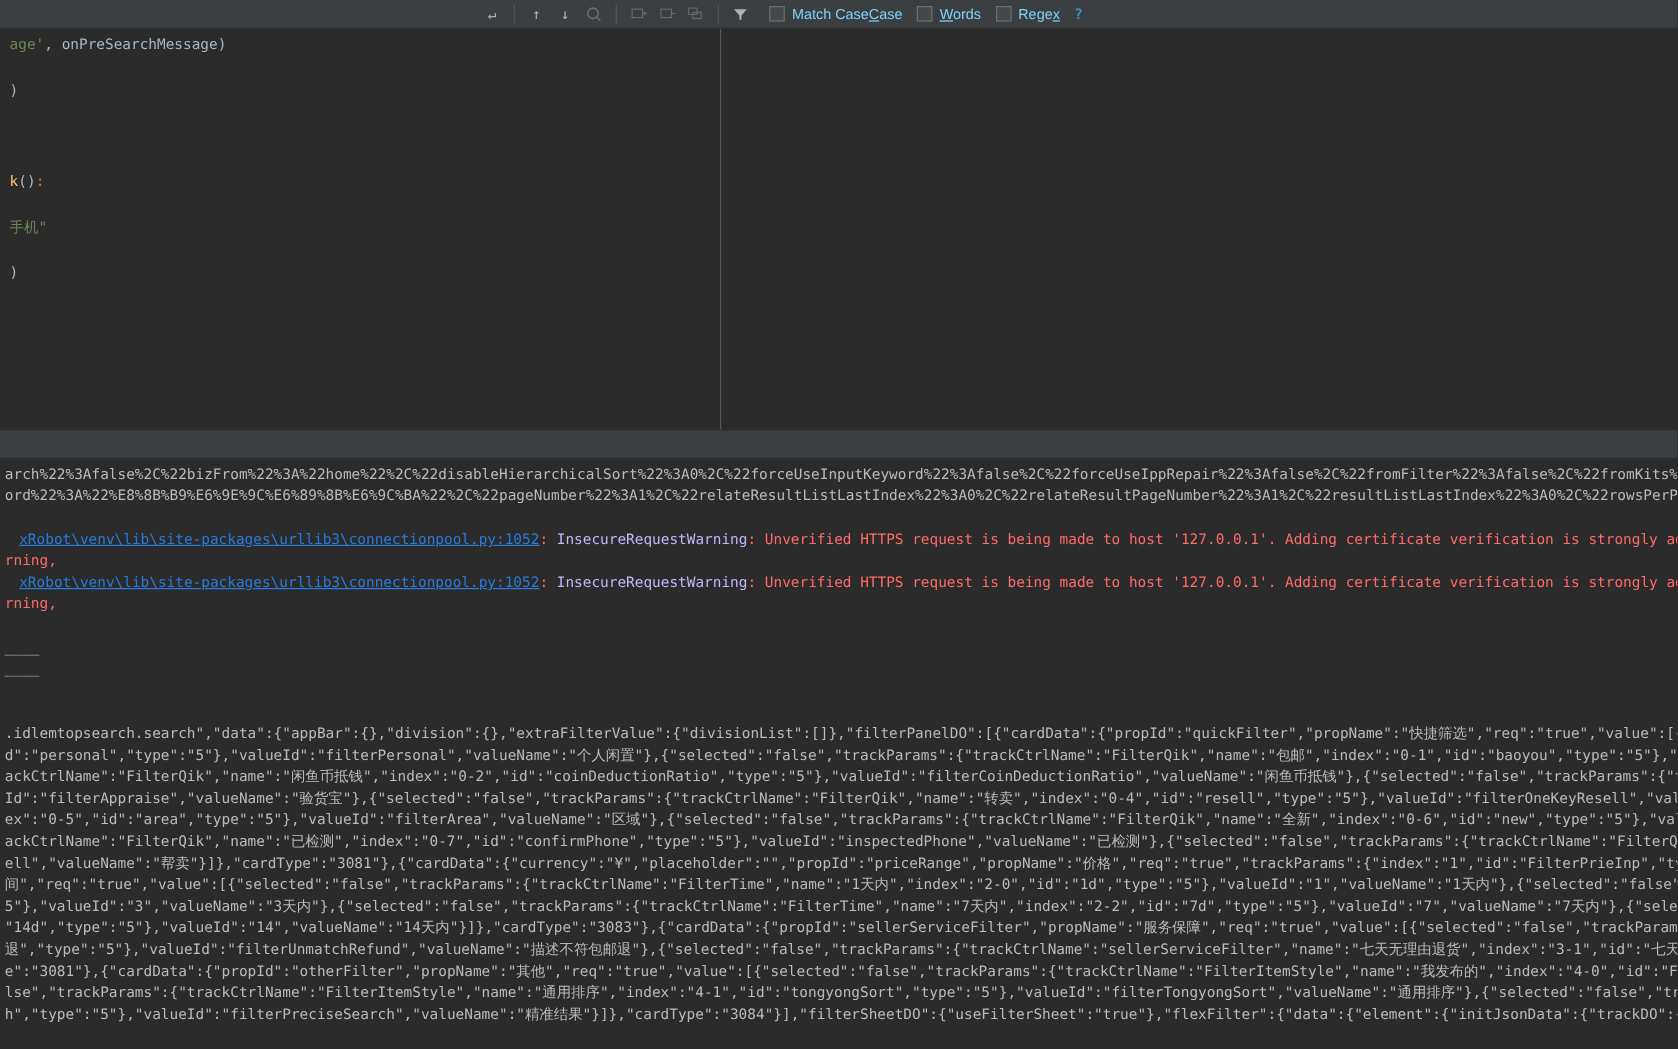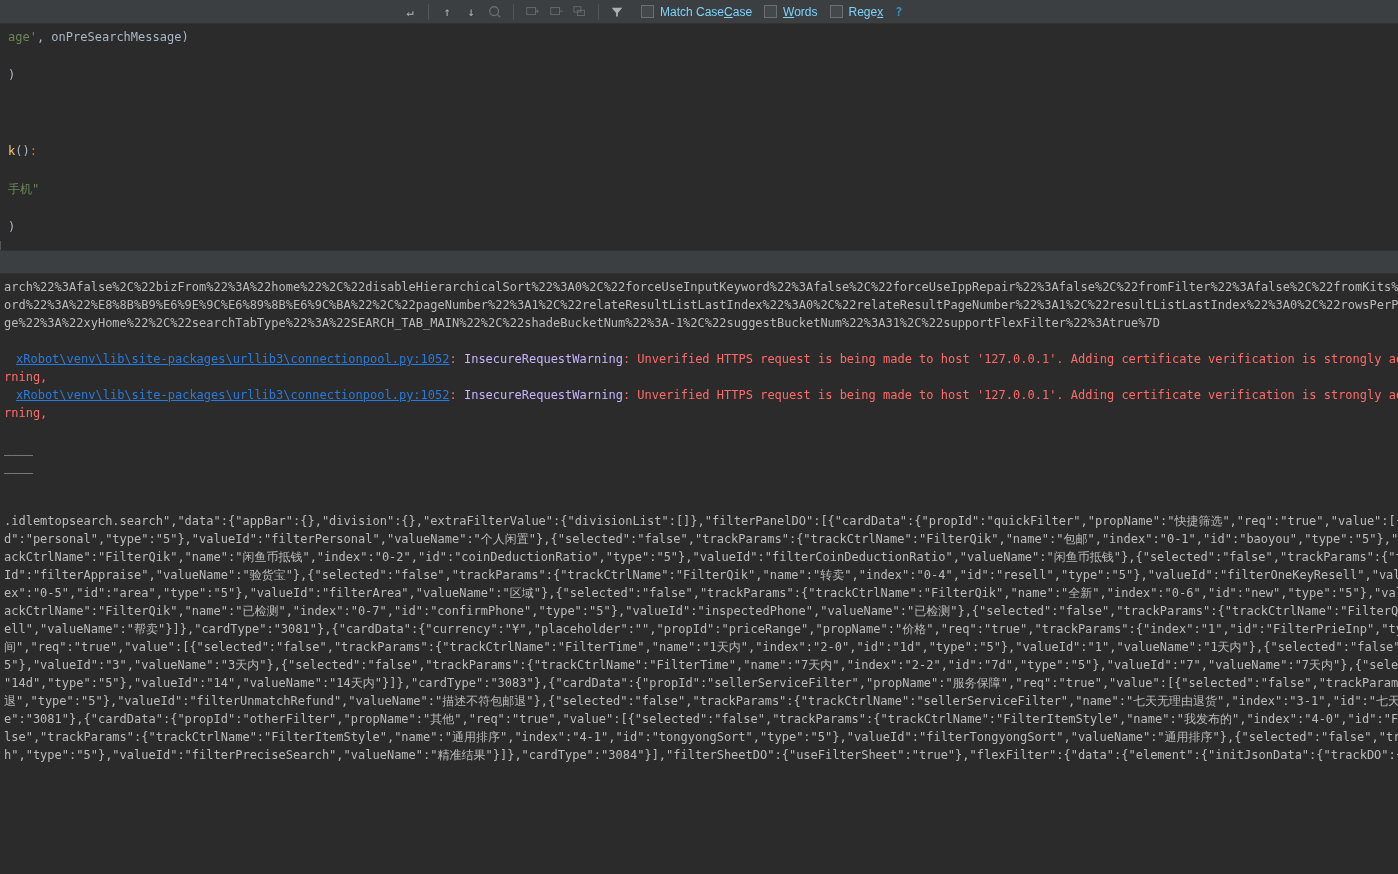--- a/index.html
+++ b/index.html
@@ -64,22 +64,21 @@
     }
     .help-icon {
       color: #3592c4;
       margin-left: 12px;
       font-weight: bold;
     }
     
     
     .editor-area {
       display: flex;
-      height: 226px;
-      flex-direction: column;
+      height: 334px;
     }
     .editor-left {
       width: 600px;
       background: #2b2b2b;
       padding: 4px 8px;
       font-family: 'Consolas', monospace;
       font-size: 12px;
       line-height: 19px;
       overflow: hidden;
     }
@@ -197,21 +196,20 @@
     <div class="code-line"><span class="c-paren">)</span></div>
   </div>
   <div class="editor-right"></div>
 </div>
 
 <div class="panel-sep"></div>
 
 <div class="console">
   <div class="console-line">arch%22%3Afalse%2C%22bizFrom%22%3A%22home%22%2C%22disableHierarchicalSort%22%3A0%2C%22forceUseInputKeyword%22%3Afalse%2C%22forceUseIppRepair%22%3Afalse%2C%22fromFilter%22%3Afalse%2C%22fromKits%22%3Afalse%2C%22fromLeaf%22%3Afalse%2C%22fromSug</div>
   <div class="console-line">ord%22%3A%22%E8%8B%B9%E6%9E%9C%E6%89%8B%E6%9C%BA%22%2C%22pageNumber%22%3A1%2C%22relateResultListLastIndex%22%3A0%2C%22relateResultPageNumber%22%3A1%2C%22resultListLastIndex%22%3A0%2C%22rowsPerPage%22%3A10%2C%22searchReqFromActivatePa</div>
-  <div class="console-line">ge%22%3A%22xyHome%22%2C%22searchTabType%22%3A%22SEARCH_TAB_MAIN%22%2C%22shadeBucketNum%22%3A-1%2C%22suggestBucketNum%22%3A31%2C%22supportFlexFilter%22%3Atrue%7D</div>
   <div class="console-empty"></div>
   <div class="console-line"><span class="c-warn-link">xRobot\venv\lib\site-packages\urllib3\connectionpool.py:1052</span><span class="c-warn-red">: </span><span class="c-warn-orange">InsecureRequestWarning</span><span class="c-warn-red">: </span><span class="c-warn-red">Unverified HTTPS request is being made to host '127.0.0.1'. Adding certificate verification is strongly advised. See: </span></div>
   <div class="console-line"><span class="c-warn-red">rning,</span></div>
   <div class="console-line"><span class="c-warn-link">xRobot\venv\lib\site-packages\urllib3\connectionpool.py:1052</span><span class="c-warn-red">: </span><span class="c-warn-orange">InsecureRequestWarning</span><span class="c-warn-red">: </span><span class="c-warn-red">Unverified HTTPS request is being made to host '127.0.0.1'. Adding certificate verification is strongly advised. See: </span></div>
   <div class="console-line"><span class="c-warn-red">rning,</span></div>
   <div class="console-empty"></div>
   <div class="console-line">____</div>
   <div class="console-line">____</div>
   <div class="console-empty"></div>
   <div class="console-empty"></div>

